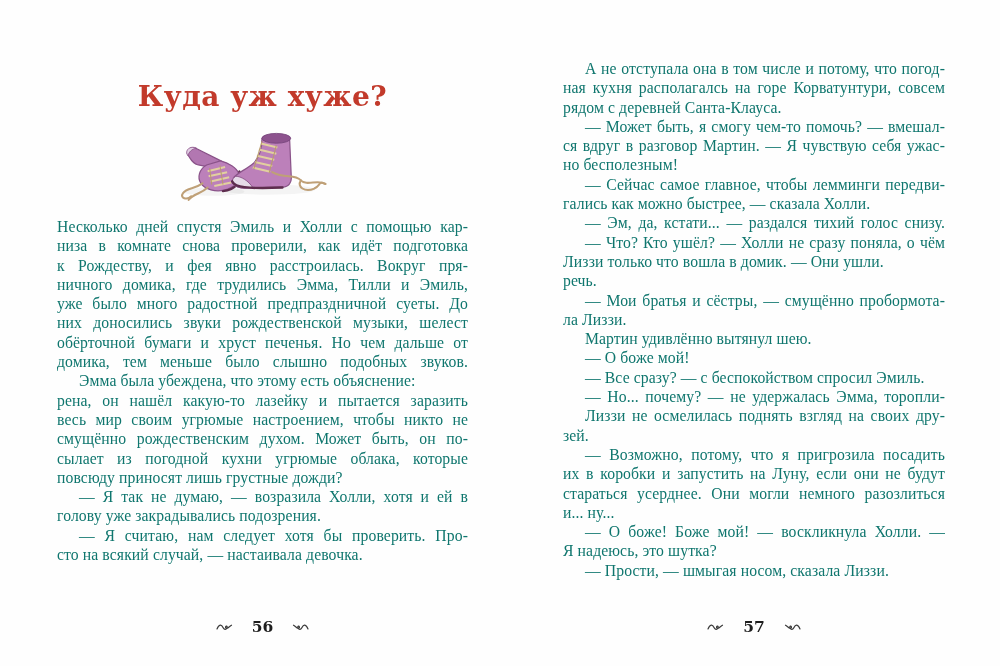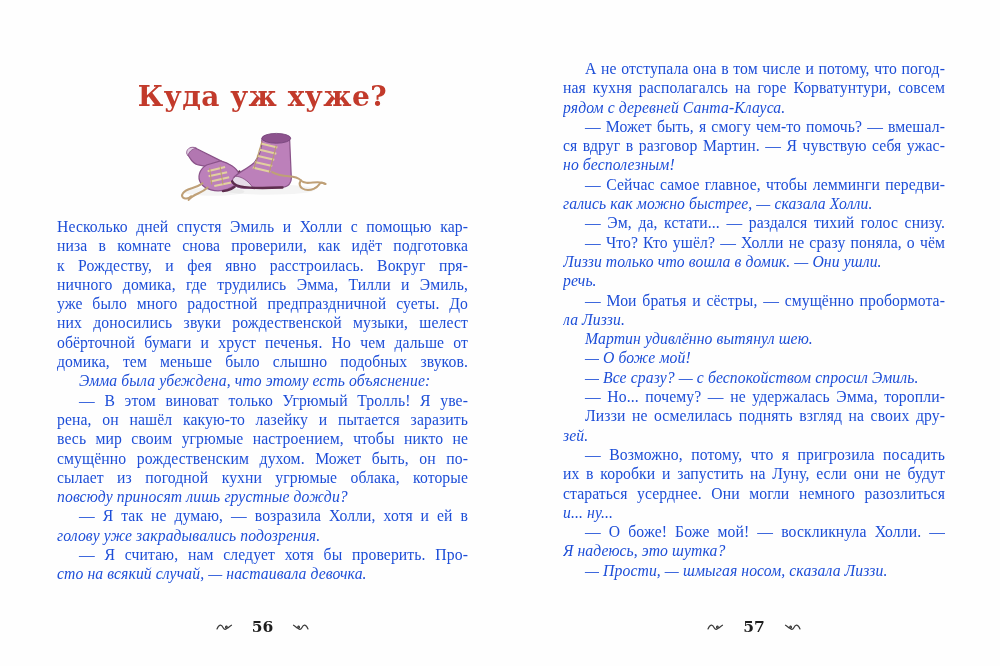--- a/index.html
+++ b/index.html
@@ -17,23 +17,23 @@
     letter-spacing:.5px;color:#c23a2b;
   }
   .illustration{position:absolute;top:126px;left:50%;transform:translateX(-50%);}
 
   .page-body{position:absolute;left:0;width:100%;}
   .body-left{top:217px;}
   .body-right{top:59px;}
 
   .line{
     font-size:15.7px;line-height:19.3px;height:19.3px;overflow:hidden;
-    text-align:justify;text-align-last:justify;color:#1d4ed8;letter-spacing:.1px;
+    text-align:justify;text-align-last:justify;color:#0f766e;letter-spacing:.1px;
   }
-  .line.last{text-align-last:left;font-style:italic;}
+  .line.last{text-align-last:left;}
   .line.indent{text-indent:22px;}
 
   .page-footer{
     position:absolute;top:617px;left:0;width:100%;
     display:flex;justify-content:center;align-items:center;gap:19px;
   }
   .page-num{
     font-family:"DejaVu Serif", serif;font-weight:bold;font-size:15.5px;color:#1e1e1e;
   }
   .orn{display:block;}
@@ -98,21 +98,20 @@
     <div class="page-body body-left">
         <div class="line">Несколько дней спустя Эмиль и Холли с помощью кар-</div>
         <div class="line">низа в комнате снова проверили, как идёт подготовка</div>
         <div class="line">к Рождеству, и фея явно расстроилась. Вокруг пря-</div>
         <div class="line">ничного домика, где трудились Эмма, Тилли и Эмиль,</div>
         <div class="line">уже было много радостной предпраздничной суеты. До</div>
         <div class="line">них доносились звуки рождественской музыки, шелест</div>
         <div class="line">обёрточной бумаги и хруст печенья. Но чем дальше от</div>
         <div class="line">домика, тем меньше было слышно подобных звуков.</div>
         <div class="line last indent">Эмма была убеждена, что этому есть объяснение:</div>
-        <div class="line indent">— В этом виноват только Угрюмый Тролль! Я уве-</div>
         <div class="line">рена, он нашёл какую-то лазейку и пытается заразить</div>
         <div class="line">весь мир своим угрюмые настроением, чтобы никто не</div>
         <div class="line">смущённо рождественским духом. Может быть, он по-</div>
         <div class="line">сылает из погодной кухни угрюмые облака, которые</div>
         <div class="line last">повсюду приносят лишь грустные дожди?</div>
         <div class="line indent">— Я так не думаю, — возразила Холли, хотя и ей в</div>
         <div class="line last">голову уже закрадывались подозрения.</div>
         <div class="line indent">— Я считаю, нам следует хотя бы проверить. Про-</div>
         <div class="line last">сто на всякий случай, — настаивала девочка.</div>
       </div>

